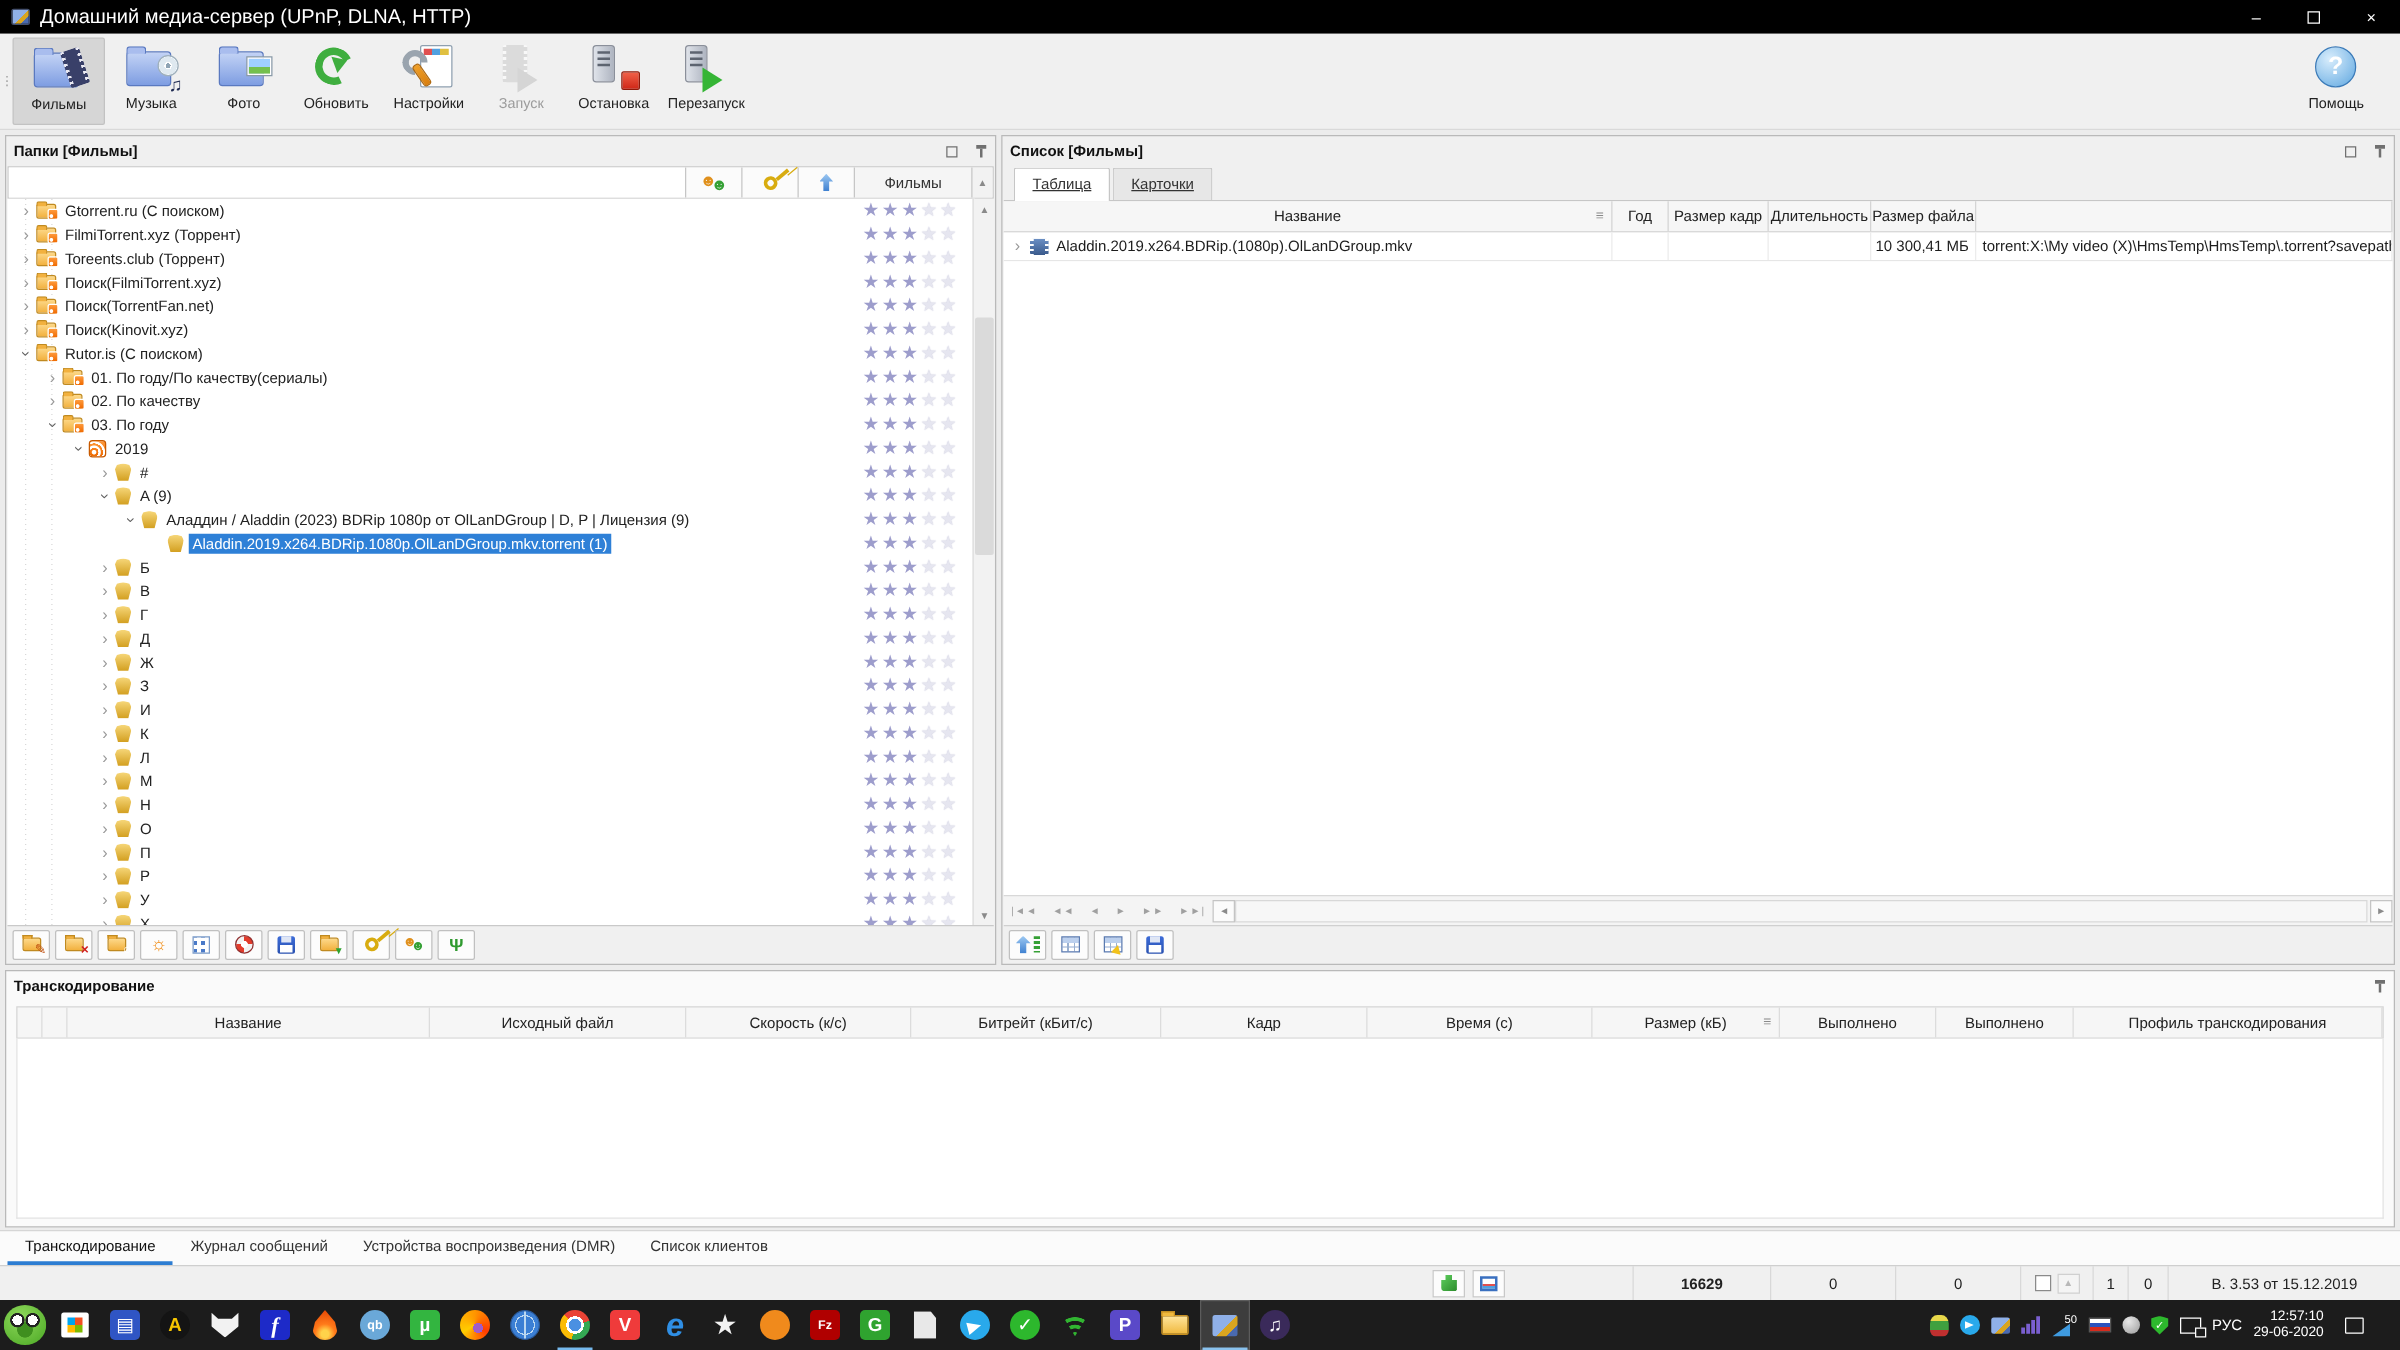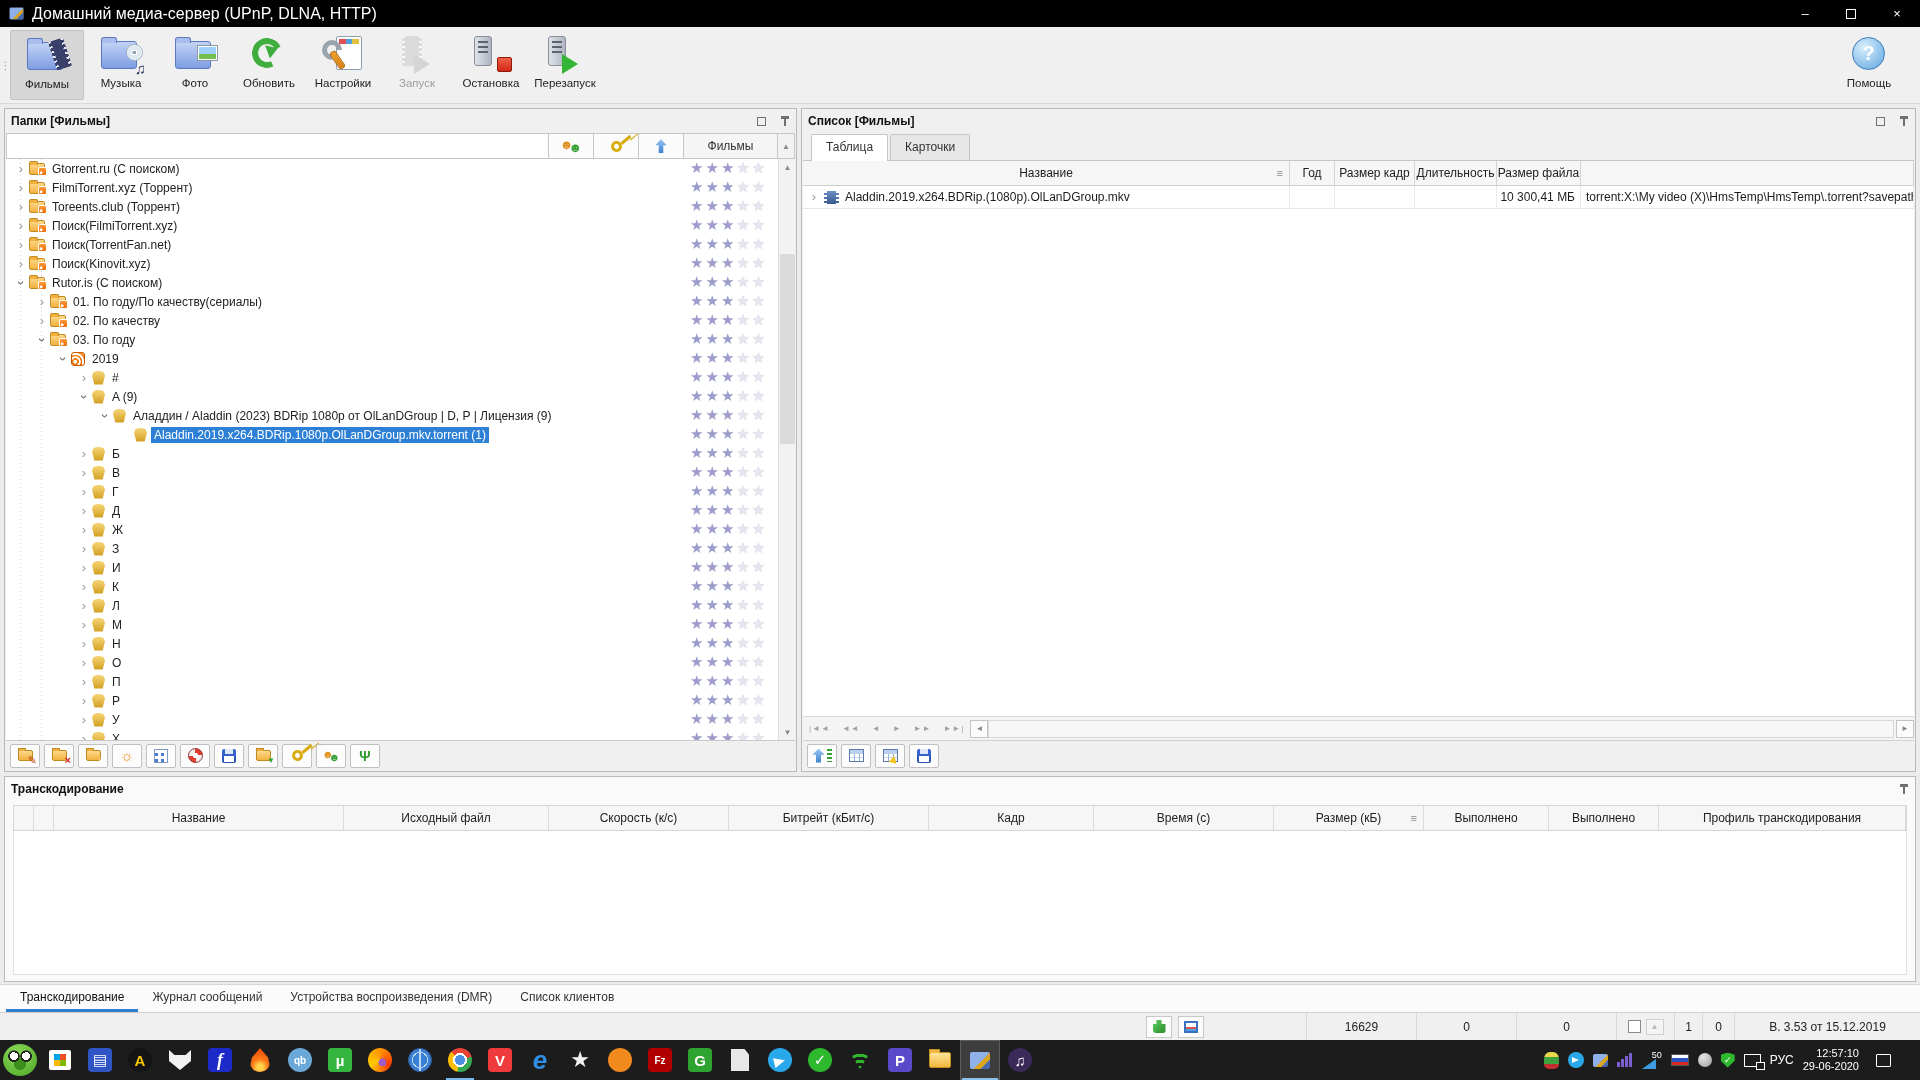--- a/index.html
+++ b/index.html
@@ -118,21 +118,21 @@
   .buoy { width:15px; height:15px; border-radius:50%; border:1px solid #903030;
      background:radial-gradient(circle,#fff 2.5px,transparent 3px),conic-gradient(#e23c2c 0 25%,#f2f2f2 0 50%,#e23c2c 0 75%,#f2f2f2 0); }
   .floppy { width:14px; height:14px; background:linear-gradient(#3d6cd8,#2850b0); border-radius:2px; position:relative; }
   .floppy::before { content:""; position:absolute; left:3px; top:0; width:8px; height:5px; background:#dfe6f5; }
   .floppy::after { content:""; position:absolute; left:2px; bottom:1px; width:10px; height:6px; background:#fff; }
   .palm { color:#2f9a2f; font-weight:bold; font-size:14px; }
 
   
   #list { left:801px; top:108px; width:1115px; height:664px; }
   .tabsrow { position:absolute; left:1px; right:1px; top:24px; height:28px; border-bottom:1px solid #c6c6c6; display:flex; align-items:flex-end; padding-left:8px; background:#f0f0f0; }
-  .rtab { padding:5px 14px 6px; border:1px solid #c6c6c6; border-bottom:none; background:#e7e7e7; color:#333; margin-right:2px; border-radius:2px 2px 0 0; }
+  .rtab { padding:5px 14px 6px; border:1px solid #c6c6c6; border-bottom:none; background:#e7e7e7; color:#333; margin-right:2px; border-radius:2px 2px 0 0;text-decoration:underline; }
   .rtab.active { background:#fff; position:relative; top:1px; padding-bottom:7px; }
   .ltable-head { position:absolute; left:1px; right:1px; top:52px; height:25px; display:grid; grid-template-columns:487px 45px 80px 82px 84px 1fr; background:#f6f6f6; border-bottom:1px solid #cfcfcf; }
   .ltable-head .hc { border-right:1px solid #d4d4d4; display:flex; align-items:center; justify-content:center; font-size:12px; color:#222; position:relative; }
   .hsort { position:absolute; right:6px; color:#8a8a8a; font-size:11px; }
   .ltable-row { position:absolute; left:1px; right:1px; top:77px; height:23px; display:grid; grid-template-columns:487px 45px 80px 82px 84px 1fr; background:#fff; border-bottom:1px solid #e6e6e6; }
   .ltable-row .rc { border-right:1px solid #ececec; display:flex; align-items:center; padding:0 5px; overflow:hidden; white-space:nowrap; }
   .ltable-row .rc.num { justify-content:flex-end; }
   .listbody { position:absolute; left:1px; right:1px; top:100px; bottom:55px; background:#fff; }
   .filmic { width:15px; height:13px; flex:none; margin:0 6px 0 4px; border-radius:2px; background:
      repeating-linear-gradient(#fff 0 2px,transparent 2px 4px) left/3px 100% no-repeat,
@@ -796,21 +796,21 @@
   <div class="statusbar">
     <span class="sbicons">
       <span class="sbbtn">
           <span class="sb-plugin"></span>
         </span>
       <span class="sbbtn">
           <span class="sb-win"></span>
         </span>
     </span>
     <span class="sbcells" id="status-cells">
-        <span class="sbcell" style="width: 110px;">16629</span>
+        <span class="sbcell" style="width: 110px; font-weight: bold;">16629</span>
         <span class="sbcell" style="width: 100px;">0</span>
         <span class="sbcell" style="width: 100px;">0</span>
         <span class="sbcell" style="width: 58px;">
           <span class="sb-check"></span>
           <span class="sb-eject">▲</span>
         </span>
         <span class="sbcell" style="width: 28px;">1</span>
         <span class="sbcell" style="width: 32px;">0</span>
         <span class="sbcell" style="width: 186px;">В. 3.53 от 15.12.2019</span>
       </span>

